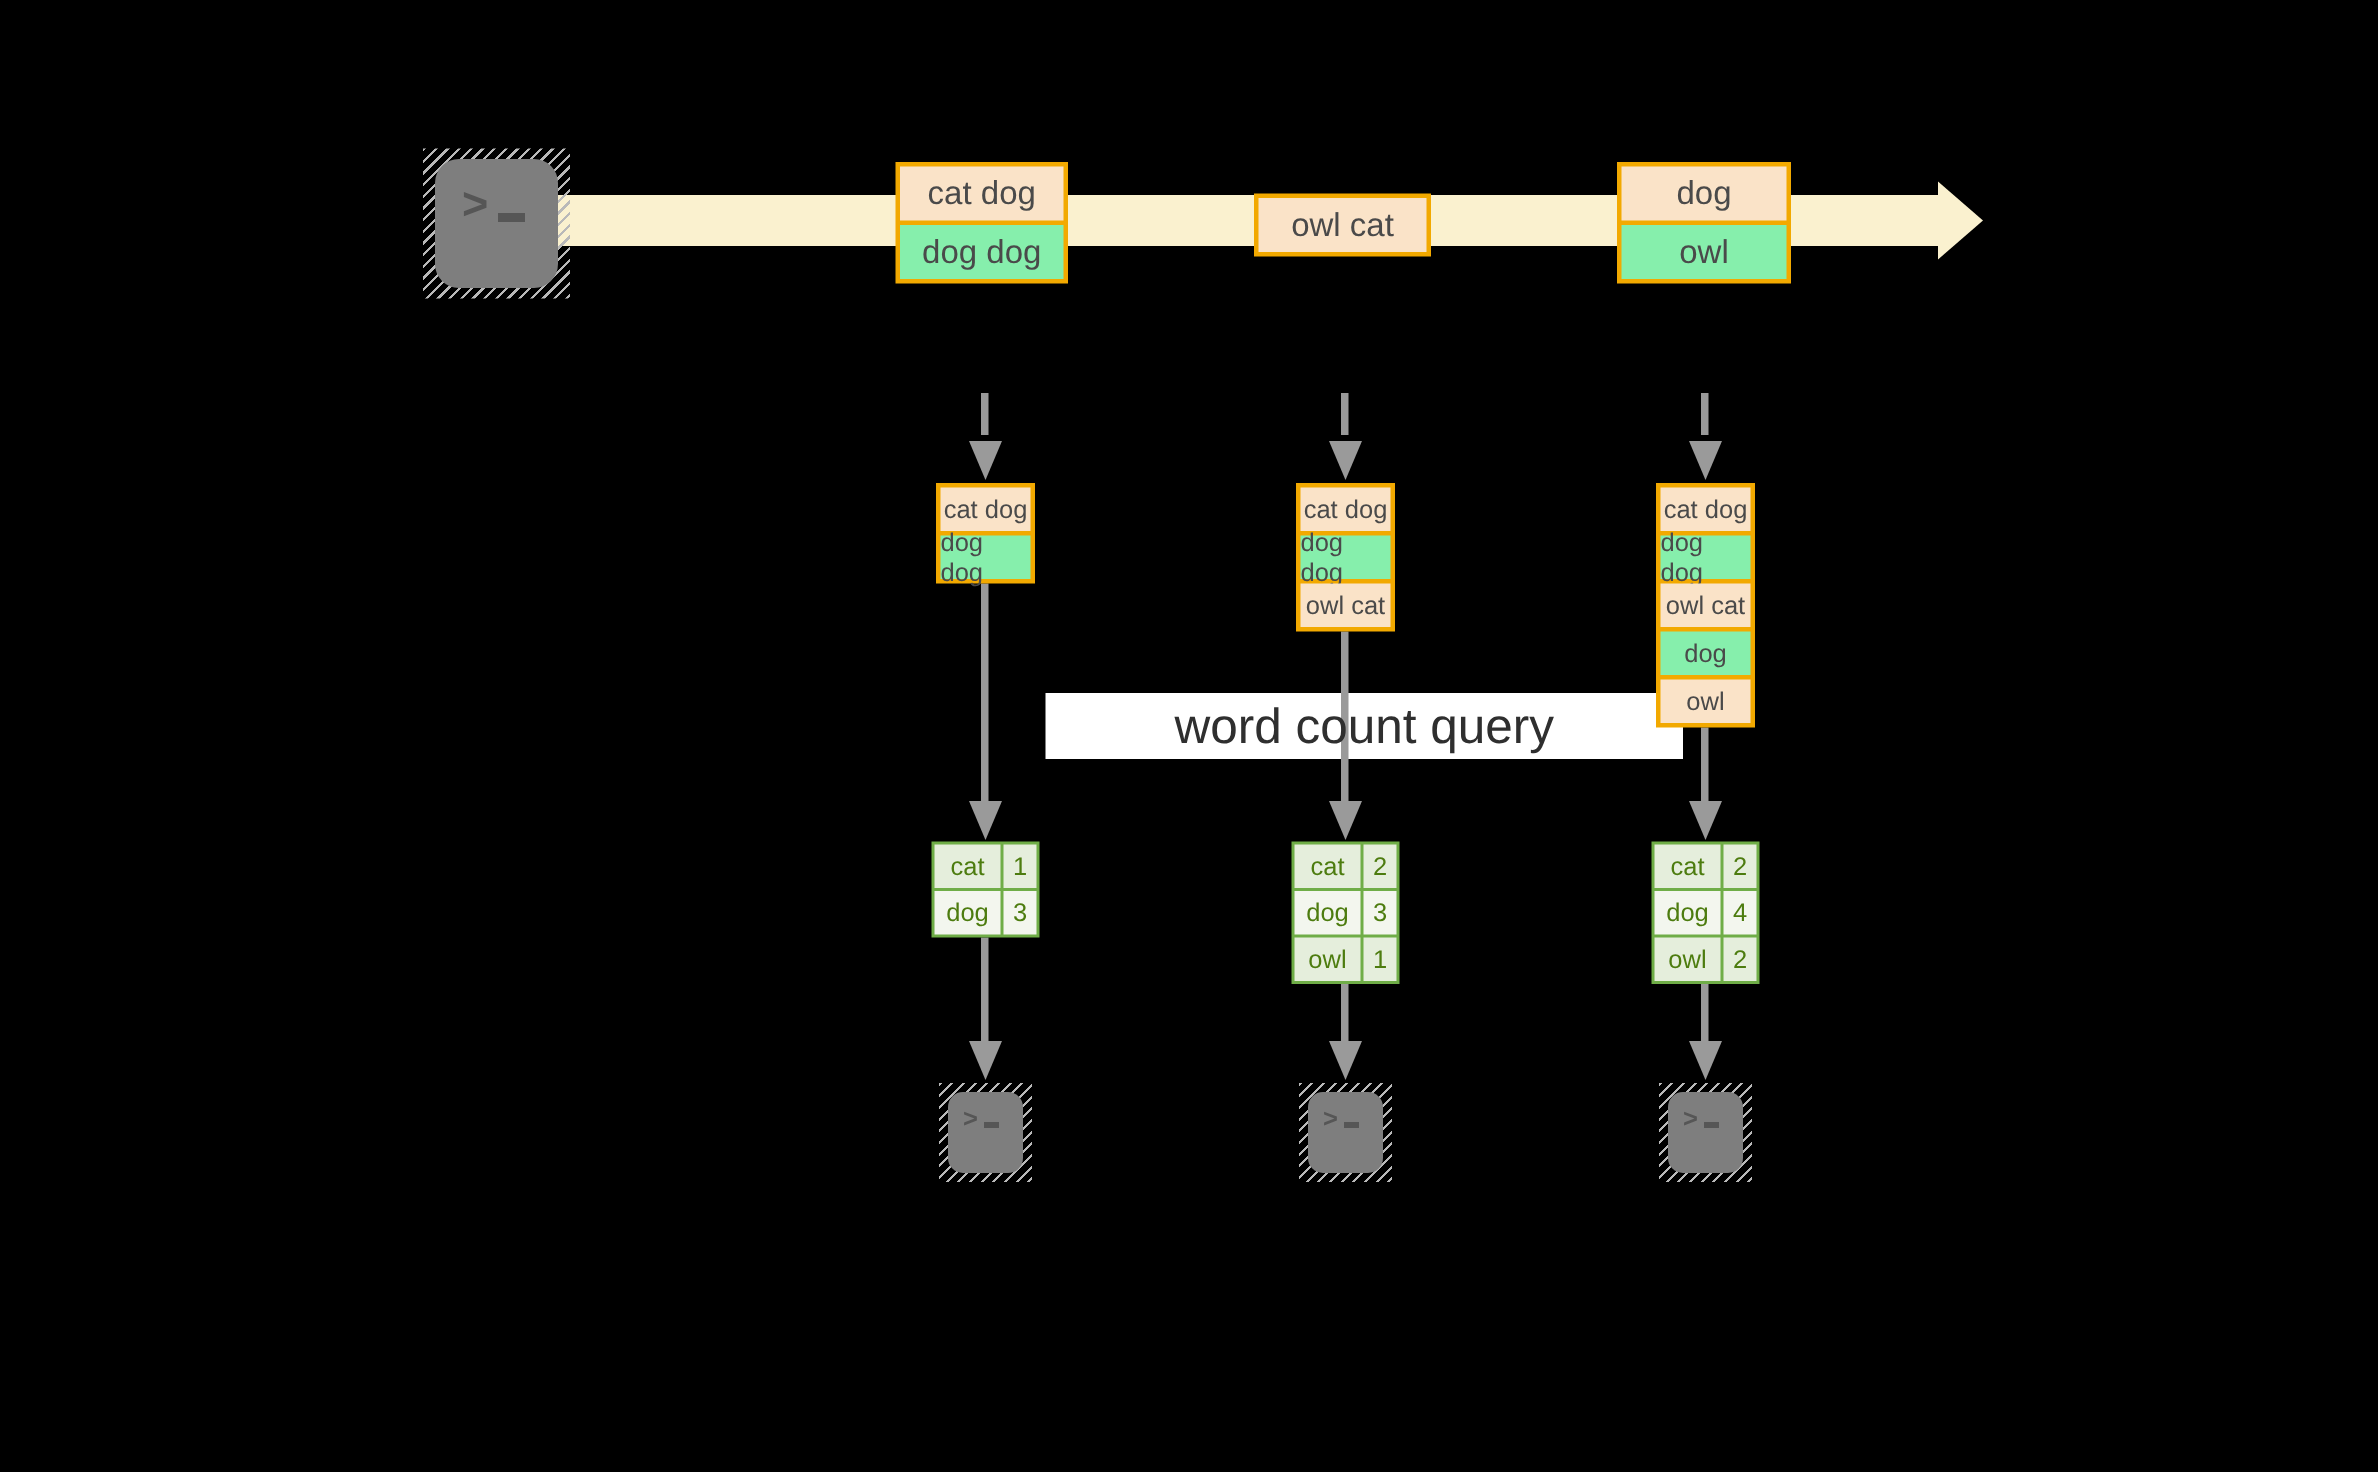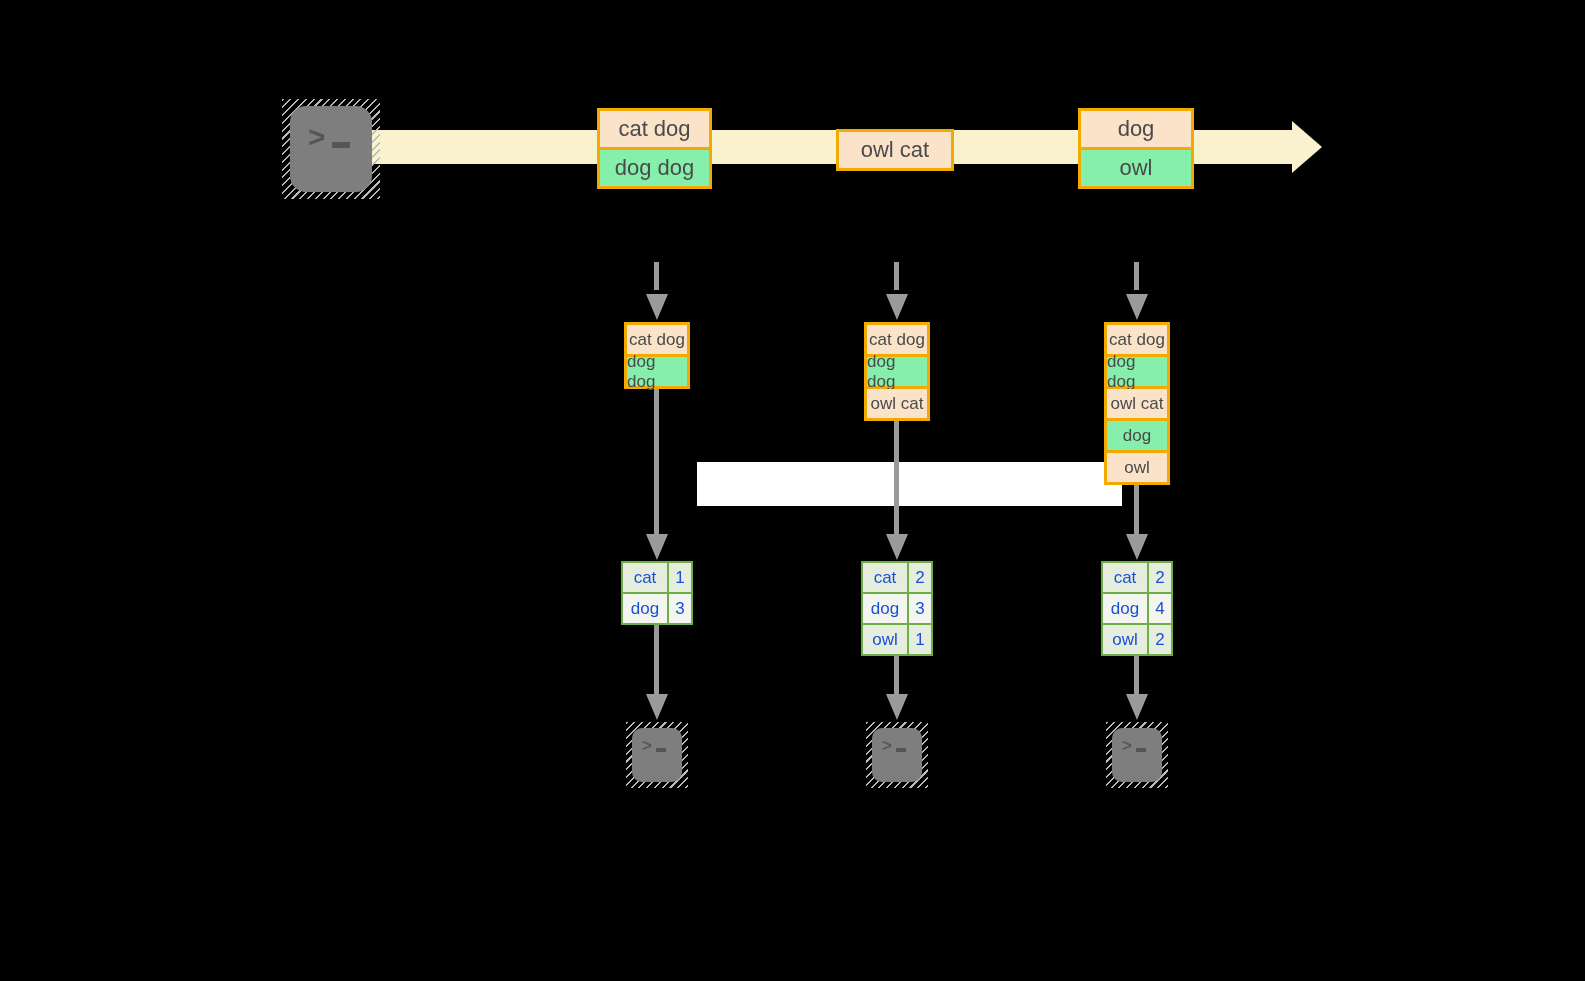--- a/index.html
+++ b/index.html
@@ -18,21 +18,21 @@
   .ocell{display:flex;align-items:center;justify-content:center;
     color:#4a4a4a;}
   .ocell.big{height:36px;font-size:22px;}
   .ocell.small{height:29px;font-size:17px;}
   .fill-peach{background:#FAE3C8;}
   .fill-cream{background:#86efac;}
   
   .gtable{position:absolute;z-index:4;background:#6FAD47;padding:2px;
     display:grid;grid-template-columns:44px 22px;gap:2px;box-sizing:border-box;}
   .gcell{height:29px;display:flex;align-items:center;justify-content:center;
-    font-size:17px;color:#1d4ed8;}
+    font-size:17px;color:#4d7c0f;}
   .fill-green-a{background:#E5EEDC;}
   .fill-green-b{background:#F3F6EE;}
   
   .vline{position:absolute;width:5px;background:#9a9a9a;z-index:3;}
   .ah{position:absolute;width:0;height:0;z-index:3;
     border-left:11px solid transparent;border-right:11px solid transparent;
     border-top:26px solid #9a9a9a;}
   
   .qbox{position:absolute;background:#ffffff;z-index:2;}
   .qtext{position:absolute;z-index:5;color:#2f2f2f;font-size:33px;
@@ -72,20 +72,21 @@
   </div>
   <div class="obox" style="left:836px;top:129px;width:118px">
     <div class="ocell big fill-peach">owl cat</div>
   </div>
   <div class="obox" style="left:1078px;top:108px;width:116px">
     <div class="ocell big fill-peach">dog</div>
     <div class="ocell big fill-cream">owl</div>
   </div>
 
   <div class="qbox" style="left:697px;top:462px;width:425px;height:44px"></div>
+  <div class="qtext" style="left:697px;top:462px;width:425px;height:44px">word count query</div>
 
   <div class="vline" style="left:654px;top:262px;height:28px"></div>
   <div class="ah" style="left:646px;top:294px"></div>
   <div class="obox" style="left:624px;top:322px;width:66px">
     <div class="ocell small fill-peach">cat dog</div>
     <div class="ocell small fill-cream">dog dog</div>
   </div>
   <div class="vline" style="left:654px;top:389px;height:145px"></div>
   <div class="ah" style="left:646px;top:534px"></div>
   <div class="gtable" style="left:621px;top:561px;width:72px">

